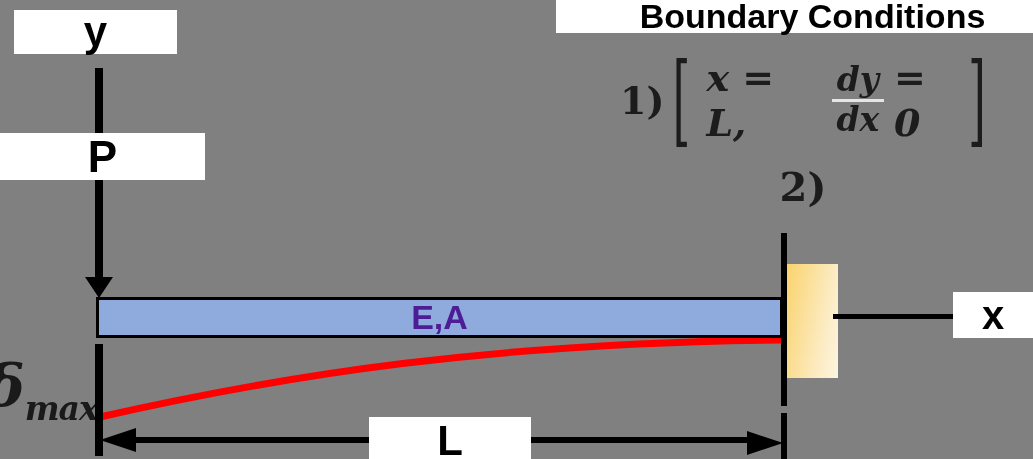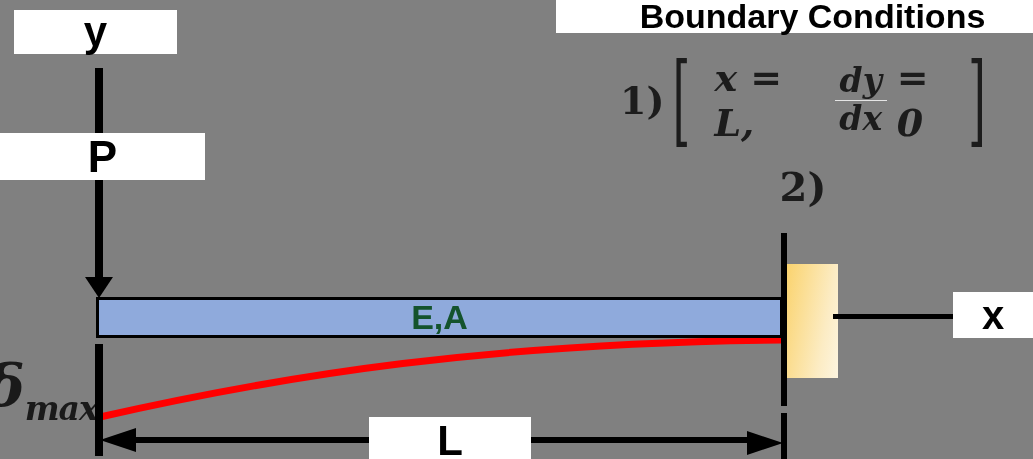--- a/index.html
+++ b/index.html
@@ -24,21 +24,21 @@
   .arrow-down{
     position:absolute;left:85px;top:277px;width:0;height:0;
     border-left:14px solid transparent;border-right:14px solid transparent;
     border-top:21px solid #000;
   }
 
   .beam{
     position:absolute;left:96px;top:297px;width:687px;height:41px;
     background:#8faadc;border:3px solid #000;box-sizing:border-box;
     display:flex;align-items:center;justify-content:center;
-    font-weight:bold;font-size:34px;color:#14532d;
+    font-weight:bold;font-size:34px;color:#4c1d95;
   }
 
   .fixed-line-a{left:781px;top:233px;width:6px;height:173px;}
   .fixed-line-b{left:781px;top:413px;width:6px;height:46px;}
   .wall{
     position:absolute;left:787px;top:264px;width:51px;height:114px;
     background:linear-gradient(100deg,#fad36e 0%,#fcecc4 70%,#fdf5e0 100%);
   }
   .x-axis-line{left:833px;top:314px;width:120px;height:5px;}
 
@@ -74,22 +74,22 @@
   .eq .lbl{font-style:normal;margin-right:4px;}
   .eq .it{font-style:italic;}
   .eq .bracket{
     display:inline-block;font-weight:normal;font-size:46px;
     transform:scaleY(2.15);margin:0 4px;
   }
   .frac{
     display:inline-flex;flex-direction:column;align-items:center;
     font-size:33px;margin:0 10px;line-height:1.1;
   }
-  .frac .num{border-bottom:1px solid #e5e5e5;padding:0 5px;}
-  .eq .pre{margin-left:20px;}
+  .frac .num{border-bottom:3px solid #e5e5e5;padding:0 5px;}
+  .eq .pre{margin-left:12px;}
   .eq .post{margin-right:2px;}
 </style>
 </head>
 <body>
 
 <div class="canvas">
 
   <div class="whitebox box-y">
     <span>y</span>
   </div>

